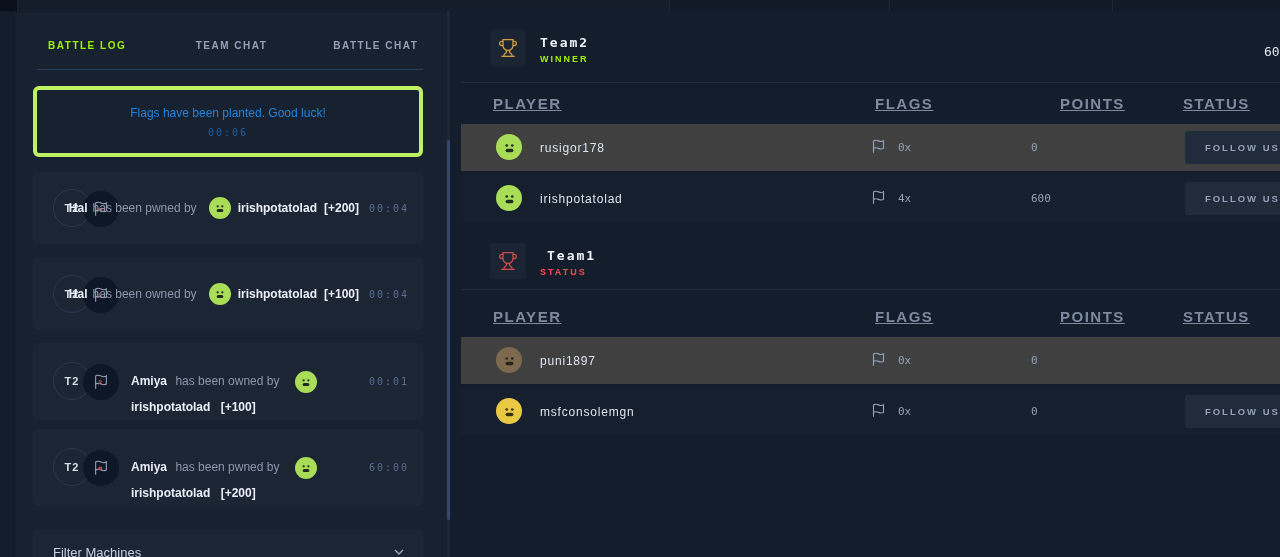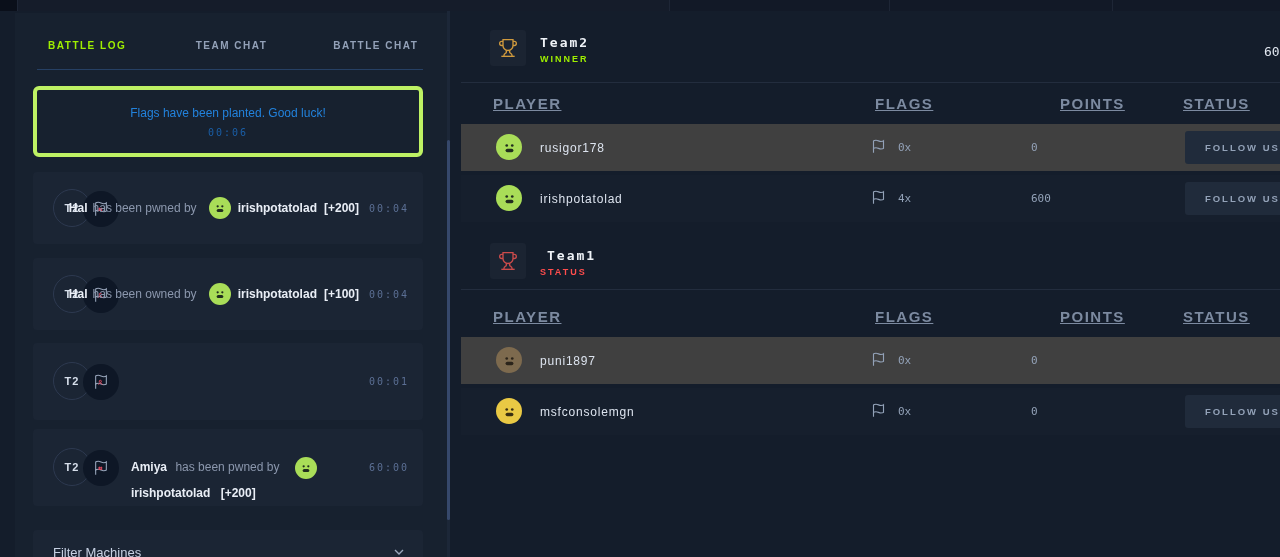--- a/index.html
+++ b/index.html
@@ -176,20 +176,33 @@
     <div class="flag-bubble">
       <svg width="16" height="16" viewBox="0 0 24 24" fill="none" stroke="#98a5ba" stroke-width="1.6">
         <path d="M4 15s1-1 4-1 5 2 8 2 4-1 4-1V3s-1 1-4 1-5-2-8-2-4 1-4 1z"></path>
           <line x1="4" y1="22" x2="4" y2="15"></line>
         <g stroke="#e34a5f" stroke-width="1.4">
             <circle cx="11" cy="11" r="1.6"></circle>
             <path d="M8.5 16c0-1.6 1.1-2.6 2.5-2.6s2.5 1 2.5 2.6"></path>
           </g>
       </svg>
     </div>
+    <div class="entry-body">
+      <span class="t">Amiya</span>
+      <span class="verb">has been owned by</span>
+      <span class="mini-avatar" style="background: rgb(169, 221, 88);">
+        <svg width="16" height="16" viewBox="0 0 24 24" fill="#212d1f">
+            <circle cx="8.5" cy="9.5" r="1.7"></circle>
+            <circle cx="15.5" cy="9.5" r="1.7"></circle>
+            <rect x="7" y="13.5" width="10" height="4.6" rx="2.3"></rect>
+          </svg>
+      </span><br>
+      <span class="t">irishpotatolad</span>
+      <span class="pts">[+100]</span>
+    </div>
     <div class="ts">00:01</div>
   </div>
 
   <div class="log-entry two" style="top:416px; height:77px">
     <div class="badge">T2</div>
     <div class="flag-bubble">
       <svg width="16" height="16" viewBox="0 0 24 24" fill="none" stroke="#98a5ba" stroke-width="1.6">
         <path d="M4 15s1-1 4-1 5 2 8 2 4-1 4-1V3s-1 1-4 1-5-2-8-2-4 1-4 1z"></path>
           <line x1="4" y1="22" x2="4" y2="15"></line>
         <g stroke="#e34a5f" stroke-width="1.4">

